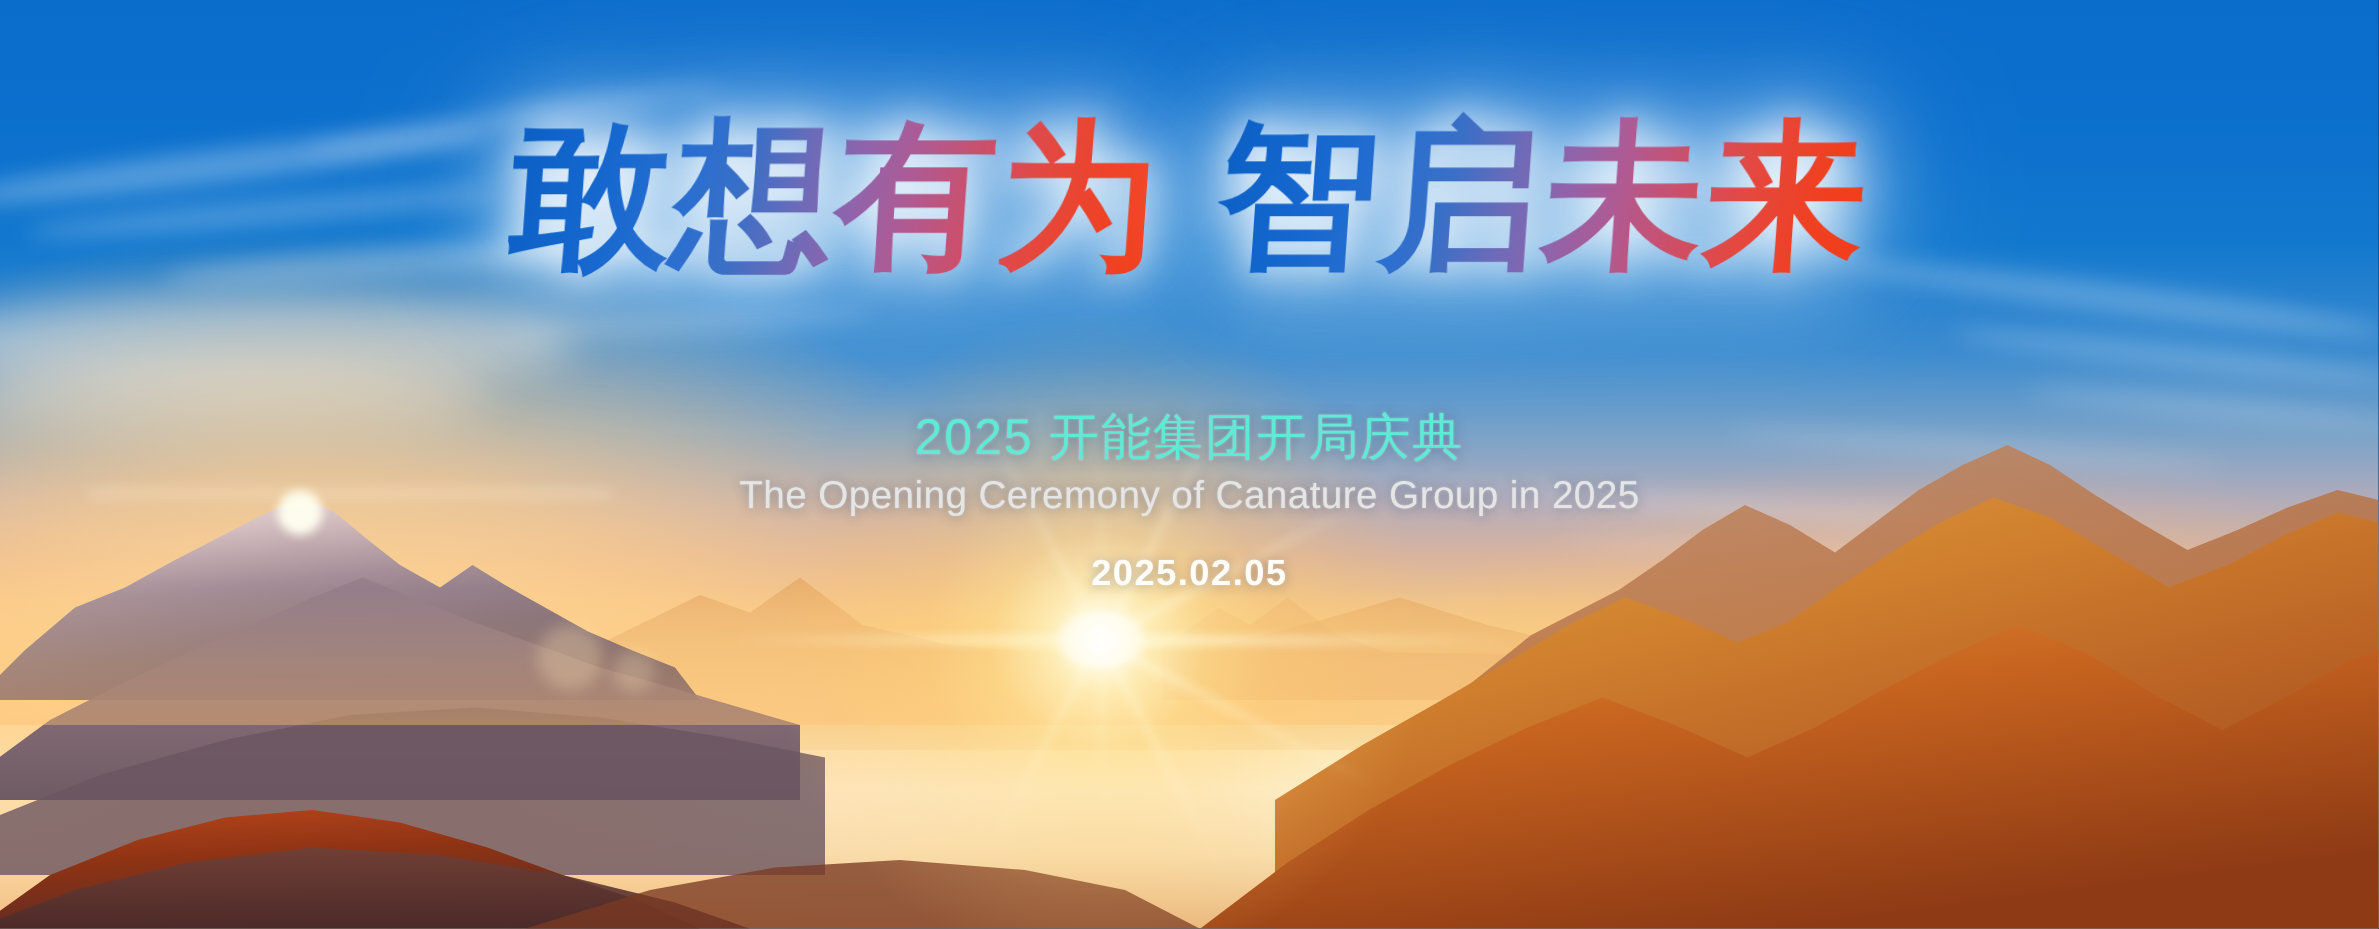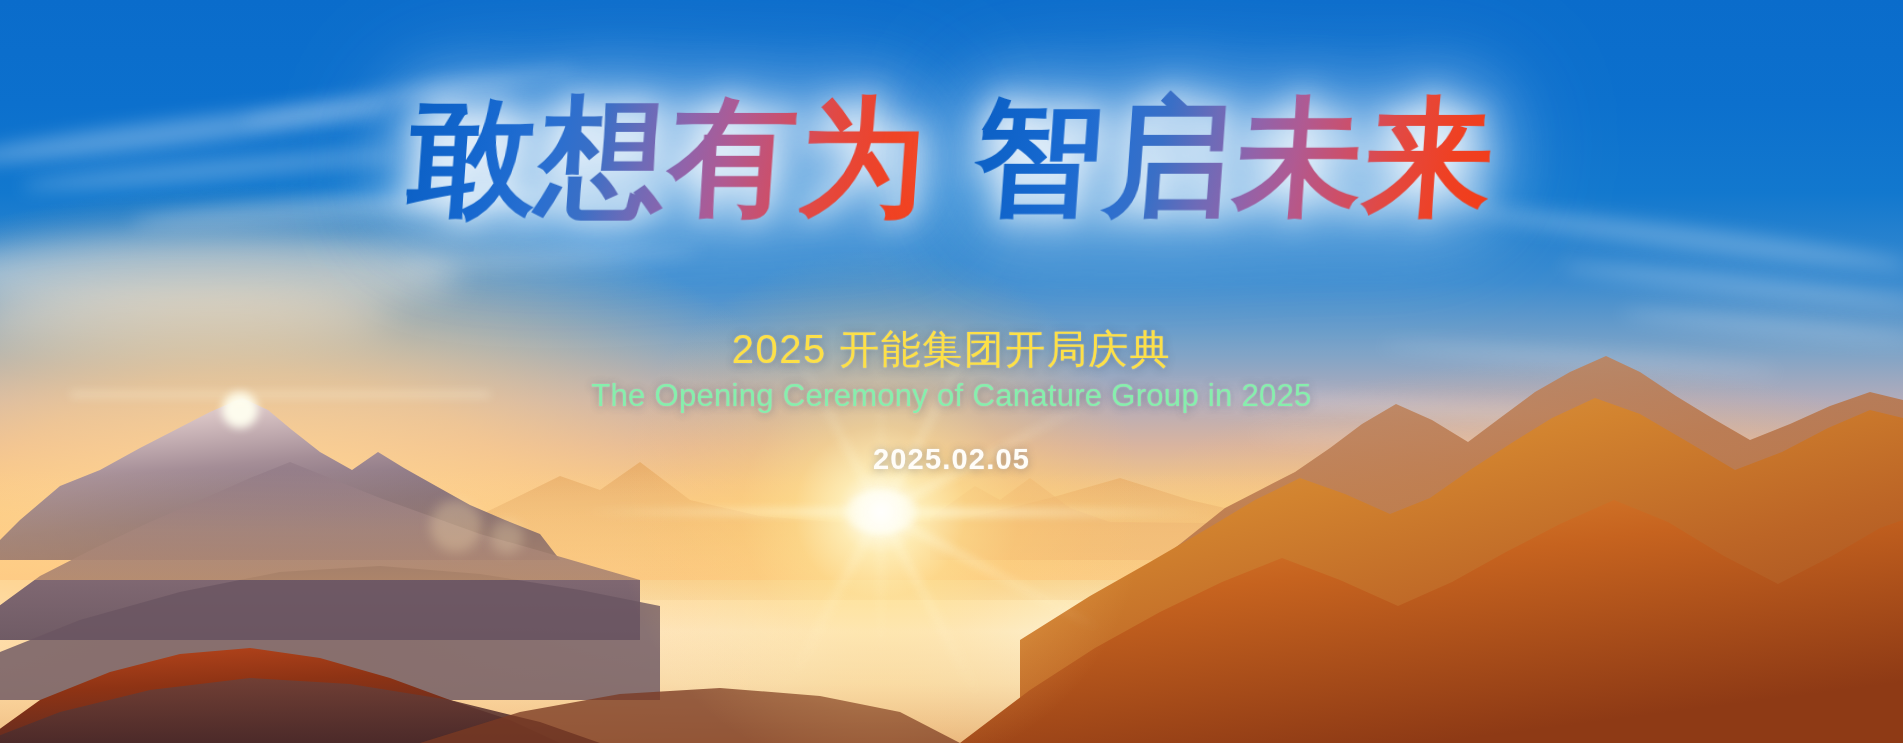--- a/index.html
+++ b/index.html
@@ -104,26 +104,26 @@
     -webkit-text-fill-color:transparent;color:transparent;
     filter:drop-shadow(0 0 16px rgba(255,255,255,.95))
            drop-shadow(0 0 34px rgba(255,255,255,.75))
            drop-shadow(0 0 56px rgba(230,245,255,.45));
     transform:skewX(-4deg);
   }
   #headline .gap{display:inline-block;width:46px;}
 
   #subCn{
     position:absolute;left:0;top:322px;width:100%;text-align:center;
-    color:#fde047;font-size:40px;font-weight:400;letter-spacing:1.5px;
+    color:#5eead4;font-size:40px;font-weight:400;letter-spacing:1.5px;
     text-shadow:0 1px 10px rgba(40,60,90,.45),0 0 2px rgba(255,255,255,.5);
   }
   #subEn{
     position:absolute;left:0;top:378px;width:100%;text-align:center;
-    color:#86efac;font-size:31px;font-weight:400;letter-spacing:.3px;
+    color:#e5e5e5;font-size:31px;font-weight:400;letter-spacing:.3px;
     text-shadow:0 1px 9px rgba(40,60,90,.45),0 0 2px rgba(255,255,255,.5);
   }
   #dateLine{
     position:absolute;left:0;top:443px;width:100%;text-align:center;
     color:#fffdf8;font-size:29px;font-weight:bold;letter-spacing:1.2px;
     text-shadow:0 1px 9px rgba(60,60,80,.40),0 0 2px rgba(255,255,255,.55);
   }
 </style>
 </head>
 <body>

